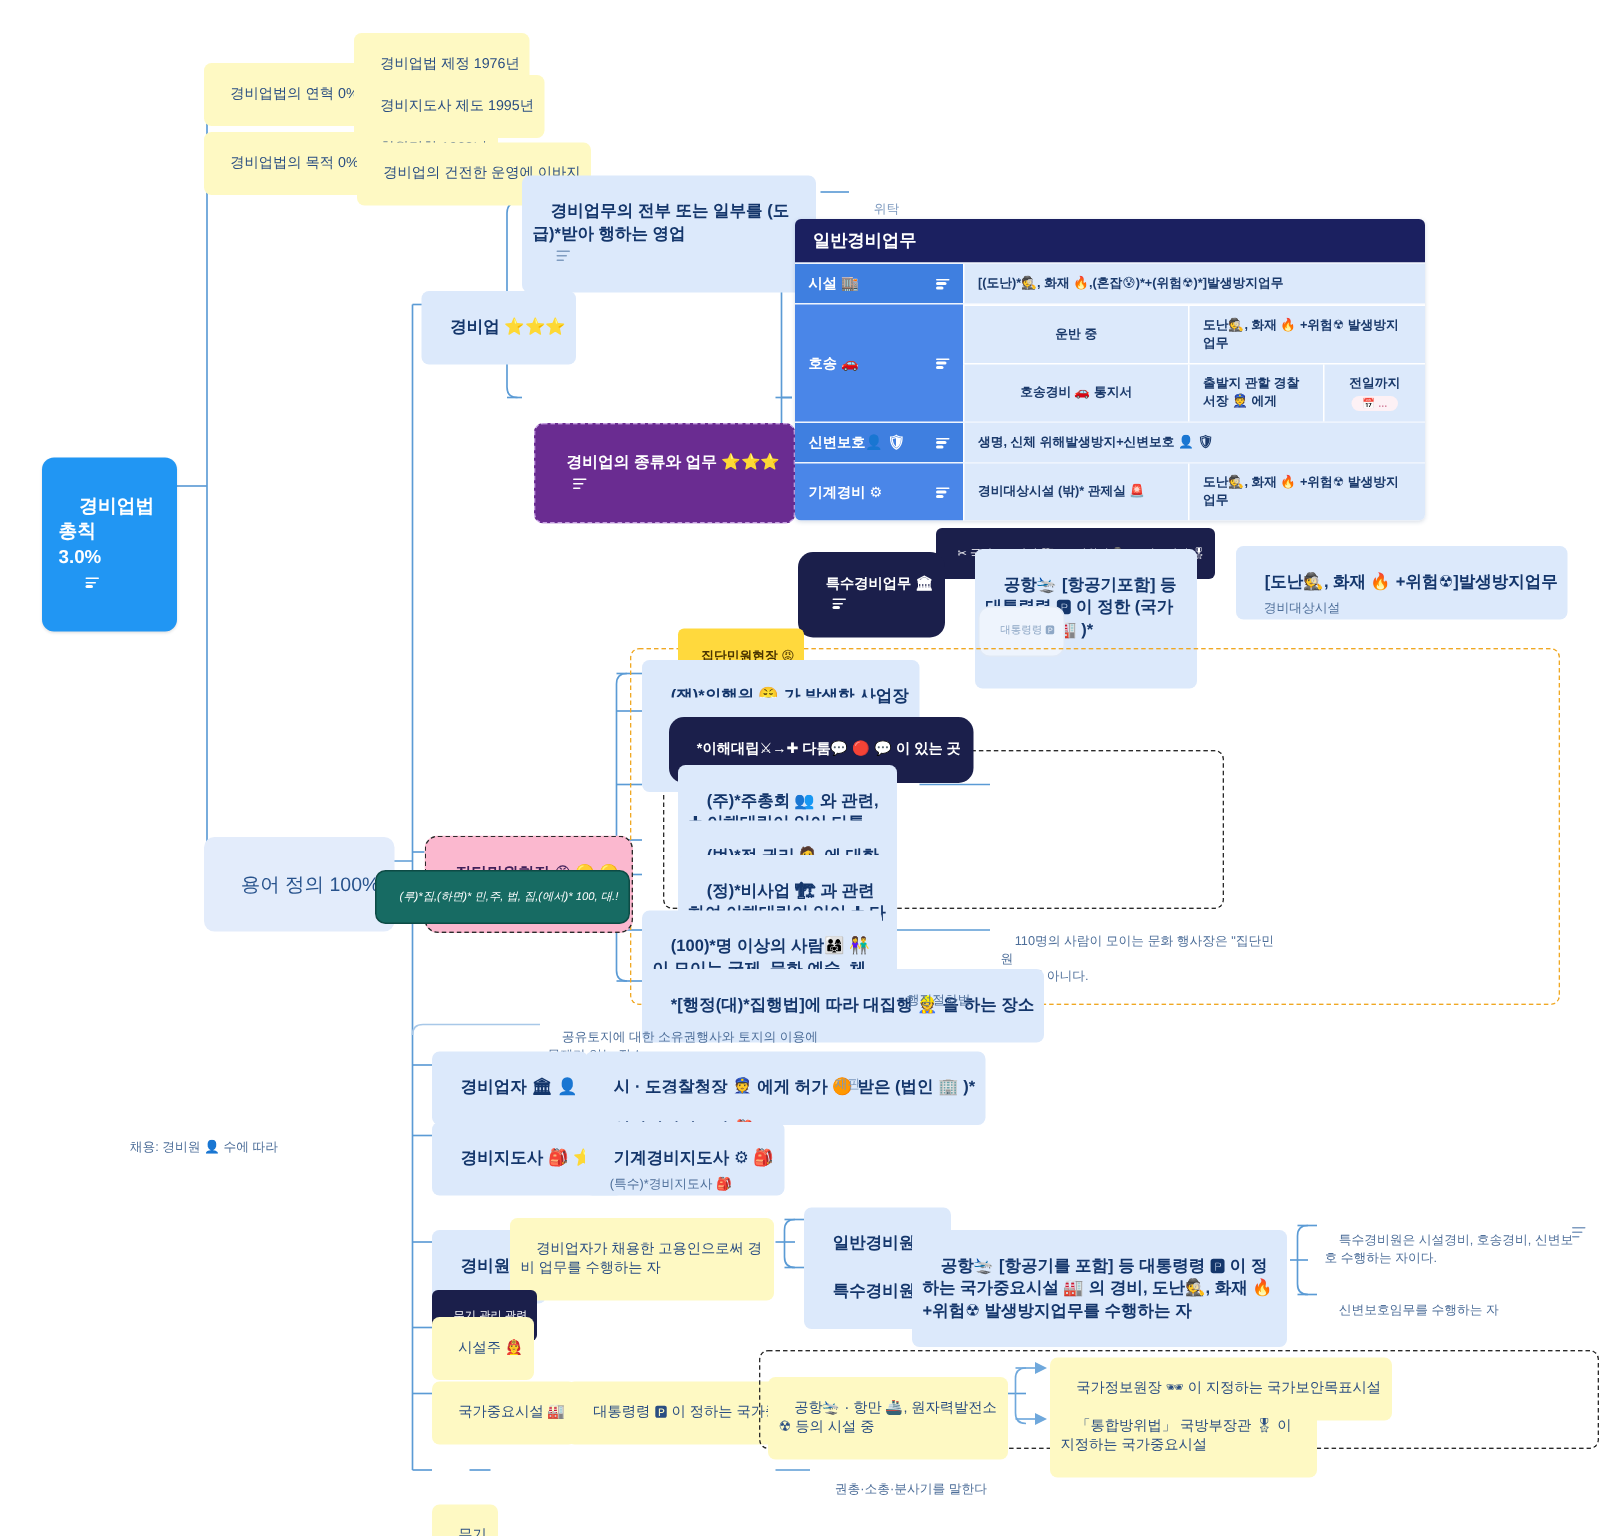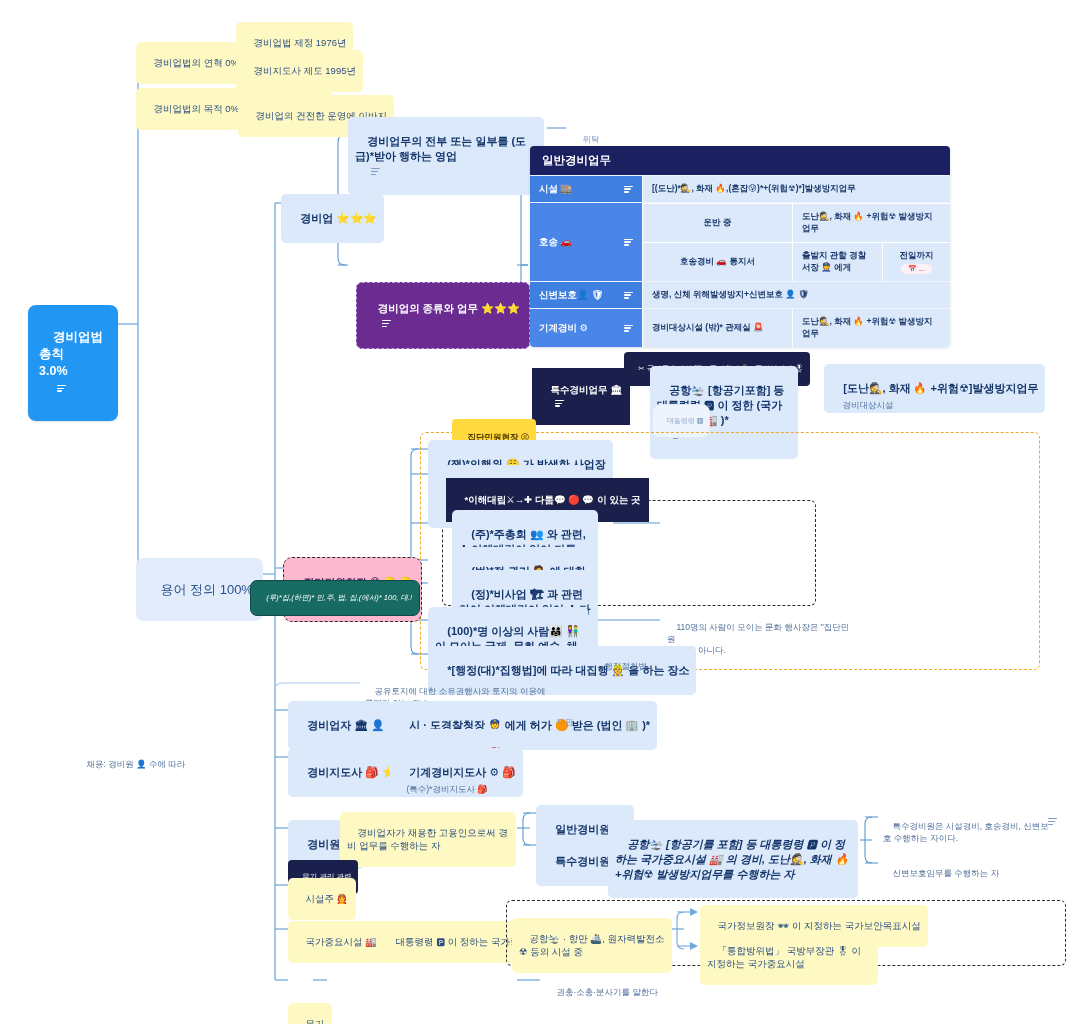--- a/index.html
+++ b/index.html
@@ -42,21 +42,21 @@
     background:#e3ecfb; color:#27528c; font-size:13px; border-radius:7px;
     padding:5px 10px;
   }
   .purple {
     background:#6a2c91; color:#ffffff; font-weight:bold; font-size:10.5px;
     border-radius:6px; padding:4px 9px;
     border:1px dashed #c59fe0;
   }
   .navy {
     background:#1b1f4b; color:#ffffff; font-weight:bold; font-size:9.5px;
-    border-radius:0; padding:3px 8px;
+    border-radius:10px; padding:3px 8px;
   }
   .navy-sm {
     background:#1b1f4b; color:#ffffff; font-size:7.5px; border-radius:4px; padding:2px 6px;
   }
   .pinknode {
     background:#fbb8cf; color:#41205a; font-weight:bold; font-size:10.5px;
     border:1.4px dashed #2a2a2a; border-radius:9px; padding:3px 8px;
   }
   .yellownode {
     background:#ffd93d; color:#4a3400; font-size:8.5px; font-weight:bold;
@@ -476,21 +476,21 @@
   </div>
   <div class="node pale" style="left:340px; top:812px; width:176px; font-weight:normal;">
     <span>경비업자가 채용한 고용인으로써 경비 업무를 수행하는 자</span>
   </div>
   <div class="node pale-b" style="left:536px; top:805px;">
     <span>일반경비원 👤</span>
   </div>
   <div class="node pale-b" style="left:536px; top:837px;">
     <span>특수경비원 👥</span>
   </div>
-  <div class="node pale-b" style="left:608px; top:820px; width:250px;font-style:italic;">
+  <div class="node pale-b" style="left:608px; top:820px; width:250px;">
     <span>공항🛬 [항공기를 포함] 등 대통령령 🅿 이 정하는 국가중요시설 🏭 의 경비, 도난🕵, 화재 🔥 +위험☢ 발생방지업무를 수행하는 자</span>
   </div>
   <div class="node plain-dk" style="left:876px; top:808px; width:180px;">
     <span>특수경비원은 시설경비, 호송경비, 신변보호 수행하는 자이다.</span>
   </div>
   <div class="node plain-dk" style="left:876px; top:855px;">
     <span>신변보호임무를 수행하는 자</span>
   </div>
   <div class="note" style="position:absolute; left:1044px; top:818px;">
       <i></i>

